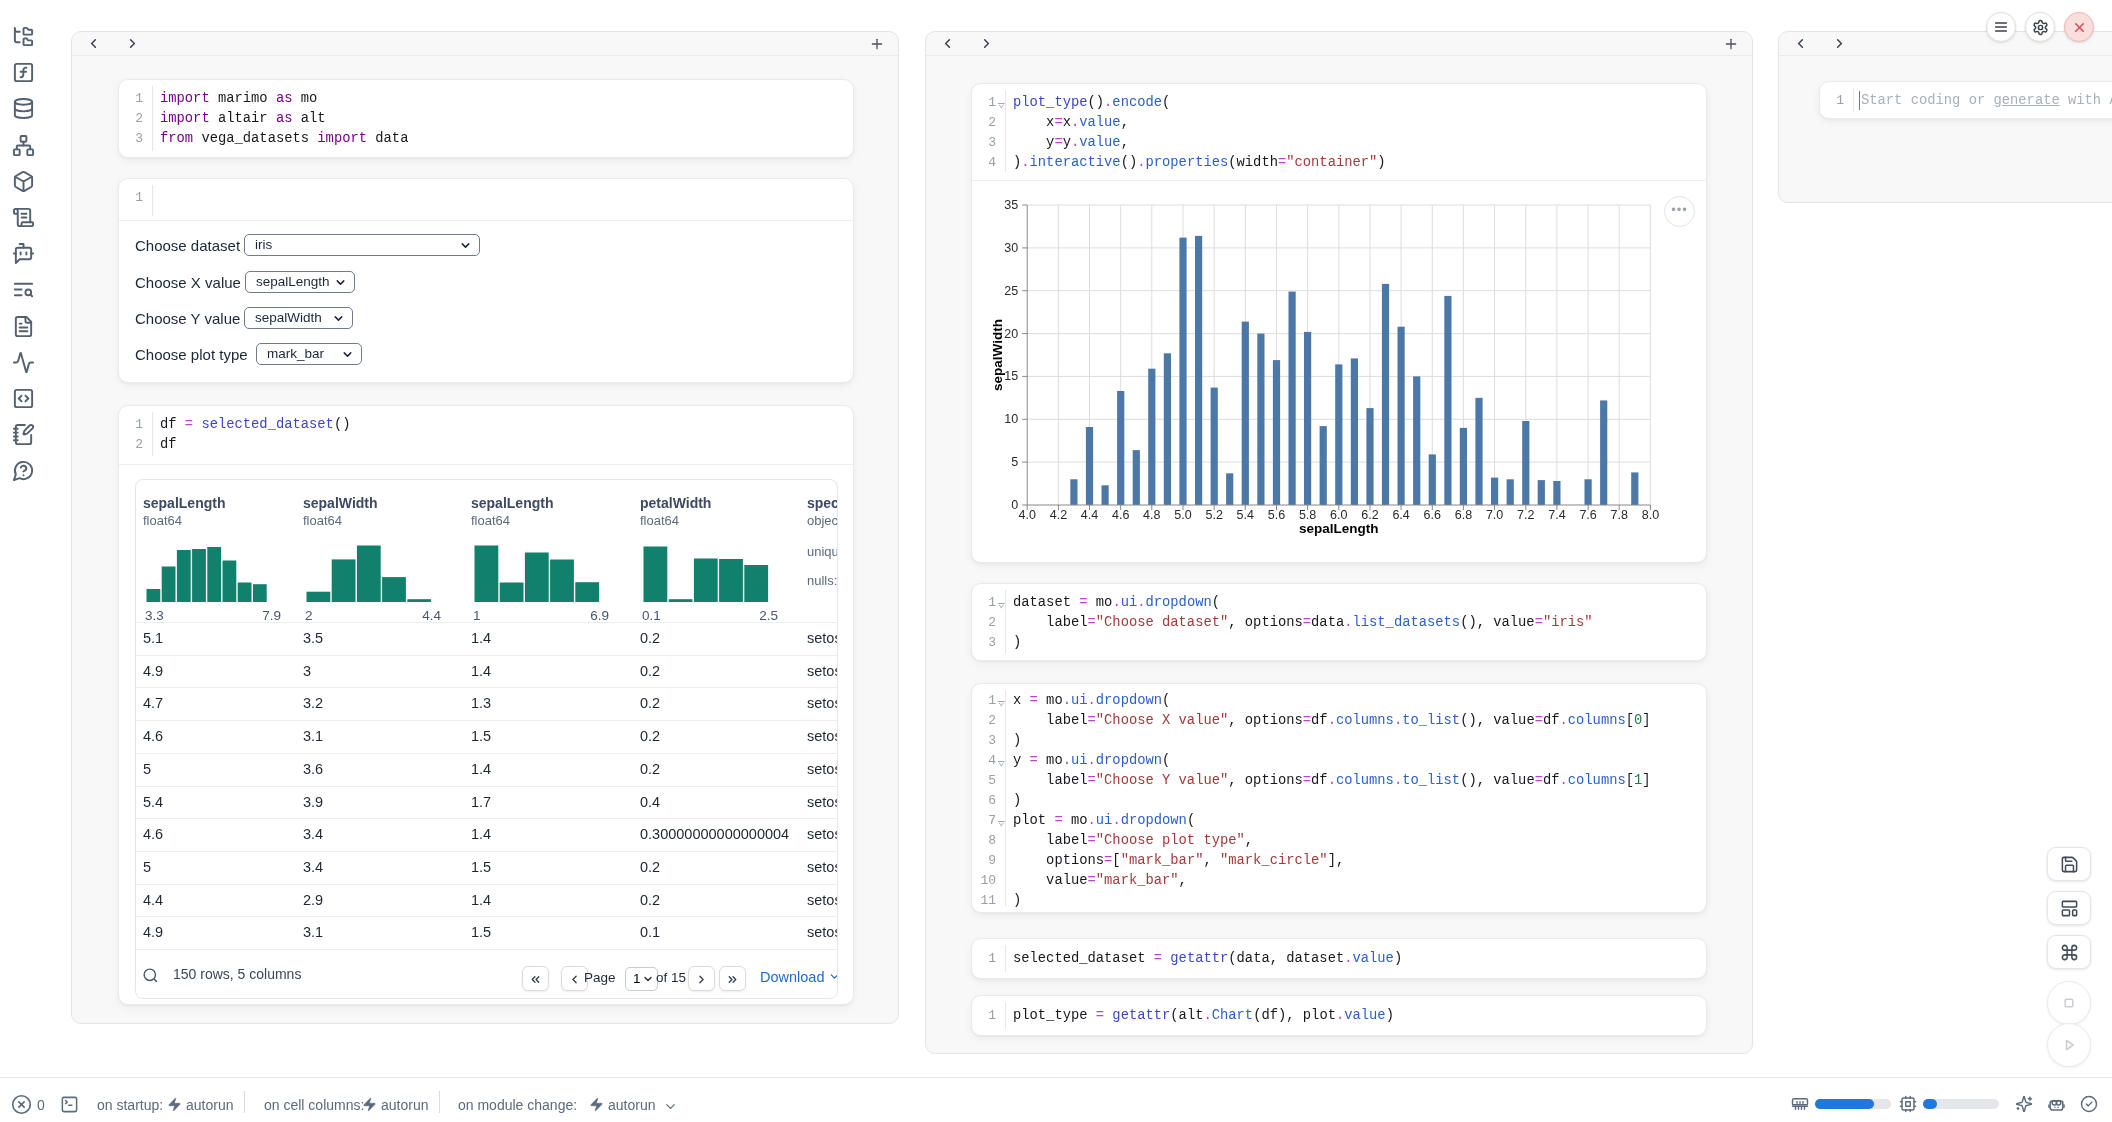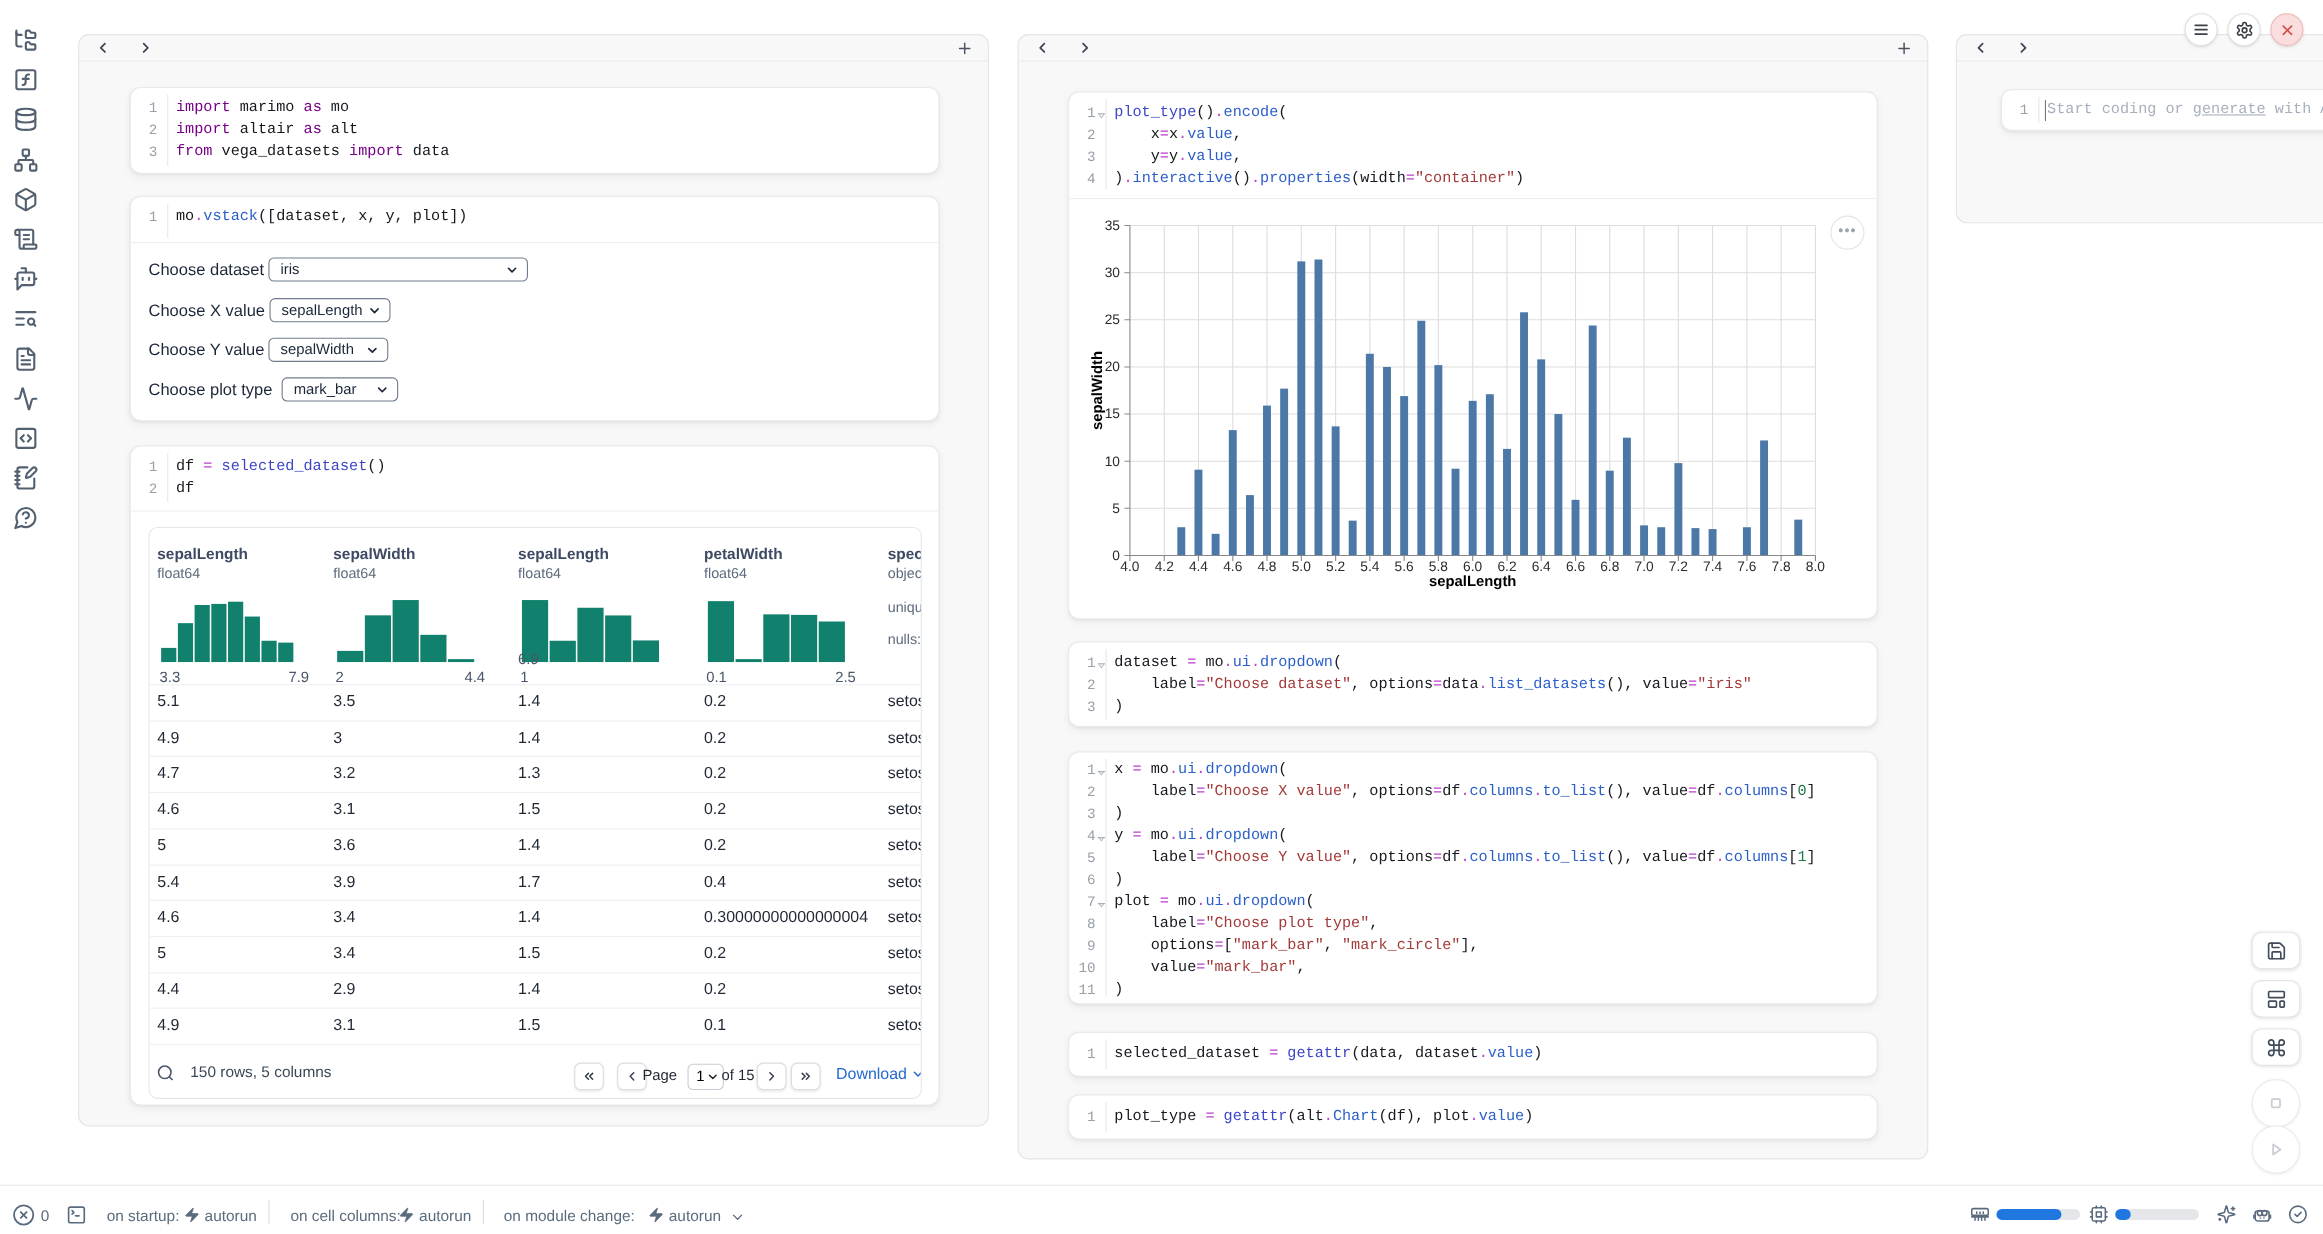--- a/index.html
+++ b/index.html
@@ -143,21 +143,20 @@
         <div class="gl"><span>3</span></div>
       </div>
       <div class="gutline"></div>
       <div class="codebody" style="padding-top:9px"><div class="cl"><i style="color:#770088">import</i> marimo <i style="color:#770088">as</i> mo</div><div class="cl"><i style="color:#770088">import</i> altair <i style="color:#770088">as</i> alt</div><div class="cl"><i style="color:#770088">from</i> vega_datasets <i style="color:#770088">import</i> data</div></div>
     </div>
     <div class="cell" style="left:46px;top:146px;width:736px;height:205px">
       <div class="gut" style="padding-top:9px">
         <div class="gl"><span>1</span></div>
       </div>
       <div class="gutline" style="bottom:166px"></div>
-      <div class="codebody" style="padding-top:9px"><div class="cl">mo<i style="color:#bb44cc">.</i><i style="color:#2b5fc9">vstack</i>([dataset, x, y, plot])</div></div>
       <div class="divider" style="top:41px"></div>
       <div class="ddlabel" style="left:16px;top:58px">Choose dataset</div>
       <div class="ddbox" style="left:125px;top:55px;width:236px;height:22px">
         <span>iris</span>
         <svg class="chev" width="13" height="13" viewBox="0 0 24 24">
           <path d="m6 9 6 6 6-6" fill="none" stroke="#1f2937" stroke-width="2.8" stroke-linecap="round" stroke-linejoin="round"></path>
         </svg>
       </div>
       <div class="ddlabel" style="left:16px;top:94.5px">Choose X value</div>
       <div class="ddbox" style="left:126px;top:92px;width:110px;height:22px">
@@ -224,21 +223,21 @@
         <div class="thhist" style="left:335px;top:65px;width:140px;height:57px">
           <svg width="140" height="57" style="position:absolute;left:0;bottom:0">
             <rect x="3.5" y="0.5" width="23.8" height="56.5" fill="#11806c"></rect>
             <rect x="28.7" y="37.5" width="23.8" height="19.5" fill="#11806c"></rect>
             <rect x="53.9" y="7.5" width="23.8" height="49.5" fill="#11806c"></rect>
             <rect x="79.1" y="14.5" width="23.8" height="42.5" fill="#11806c"></rect>
             <rect x="104.3" y="37.2" width="23.8" height="19.8" fill="#11806c"></rect>
           </svg>
         </div>
         <div class="thax" style="left:337px;top:128px">1</div>
-        <div class="thax" style="left:335px;top:112px;width:138px;text-align:left">6.9</div>
+        <div class="thax" style="left:335px;top:128px;width:138px;text-align:right">6.9</div>
         <div class="thtitle" style="left:504px;top:15px">petalWidth</div>
         <div class="thsub" style="left:504px;top:33px">float64</div>
         <div class="thhist" style="left:504px;top:65px;width:140px;height:57px">
           <svg width="140" height="57" style="position:absolute;left:0;bottom:0">
             <rect x="3.5" y="1.5" width="23.8" height="55.5" fill="#11806c"></rect>
             <rect x="28.7" y="54.2" width="23.8" height="2.8" fill="#11806c"></rect>
             <rect x="53.9" y="13.5" width="23.8" height="43.5" fill="#11806c"></rect>
             <rect x="79.1" y="14.0" width="23.8" height="43.0" fill="#11806c"></rect>
             <rect x="104.3" y="20.0" width="23.8" height="37.0" fill="#11806c"></rect>
           </svg>

